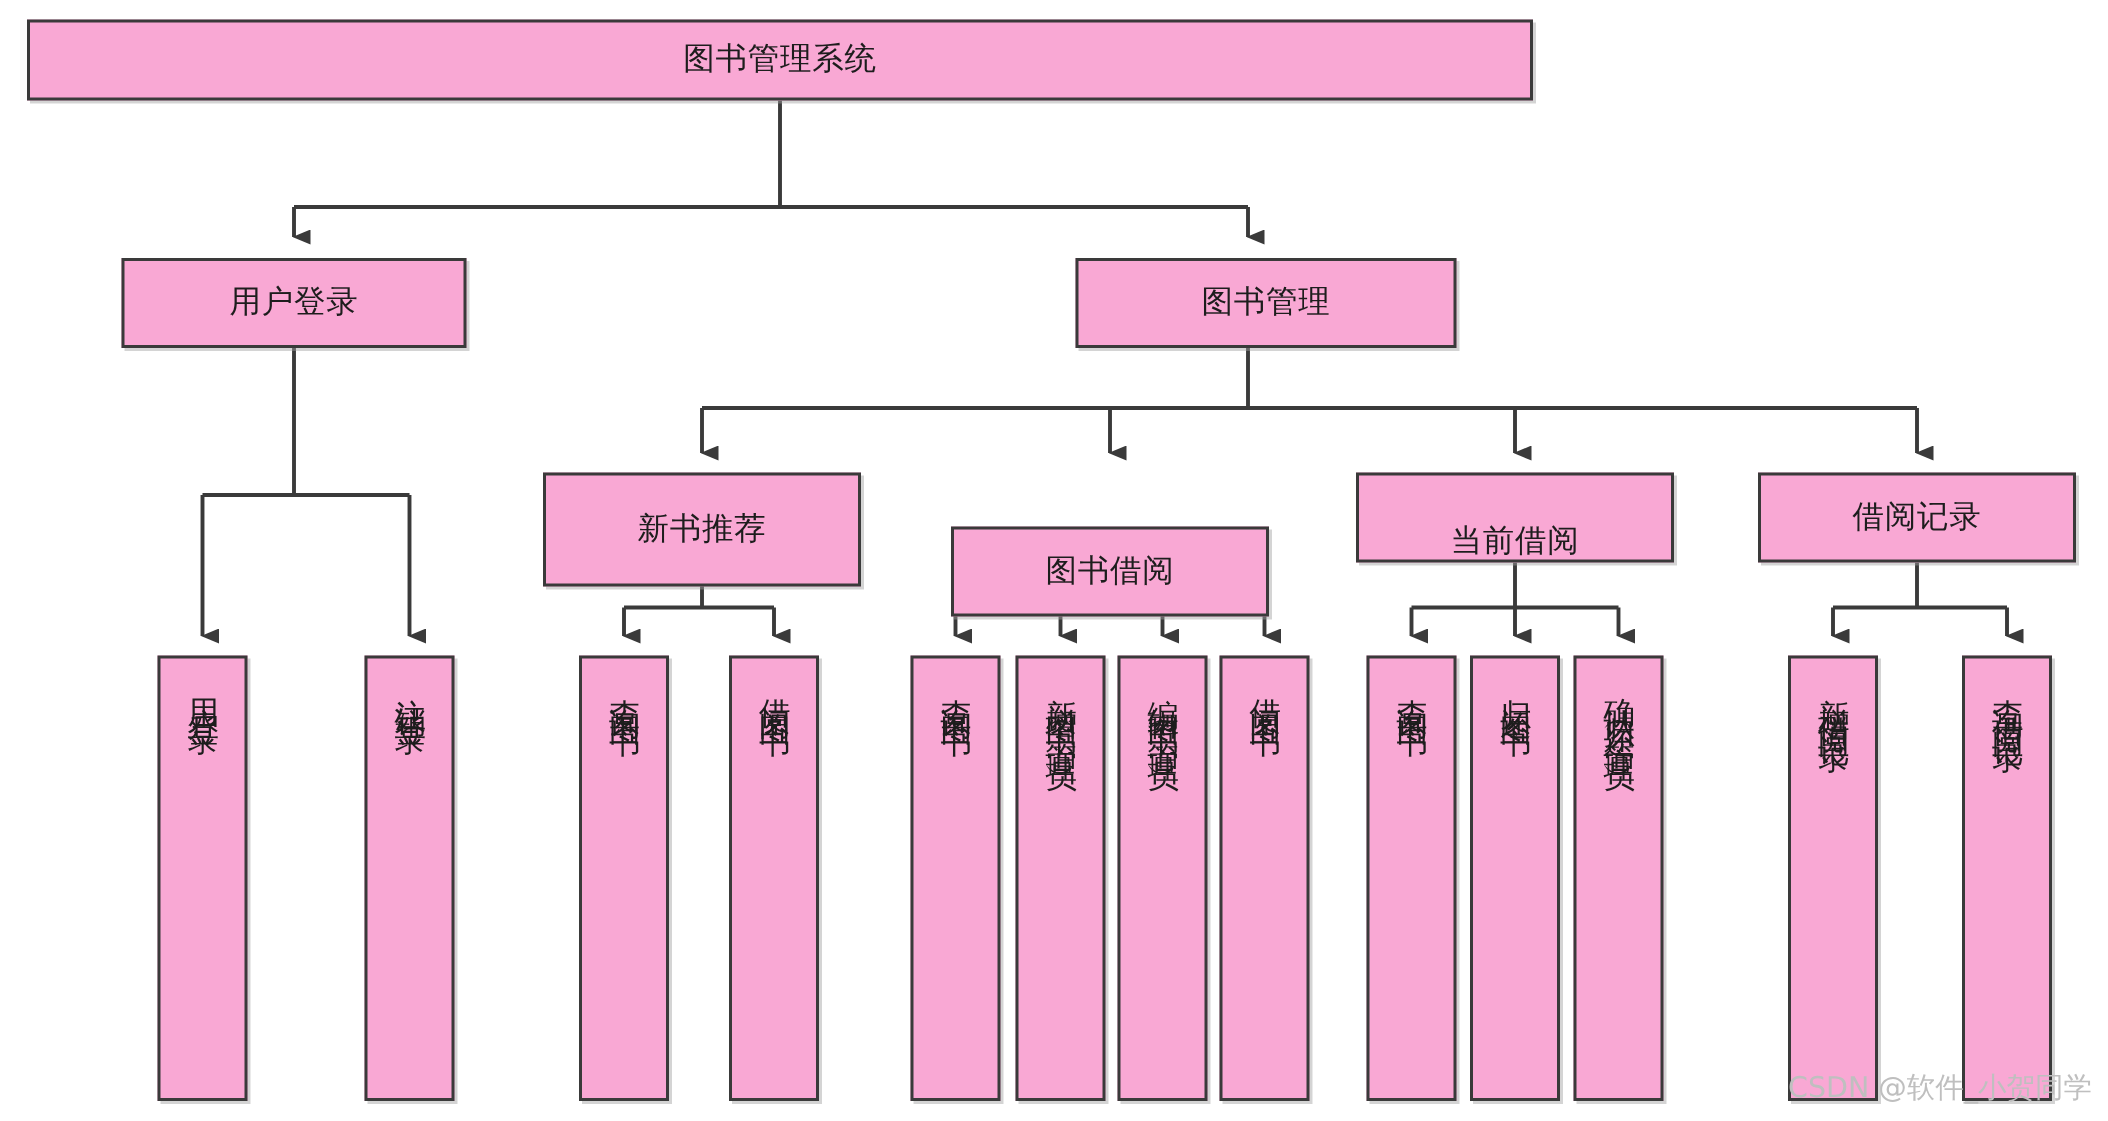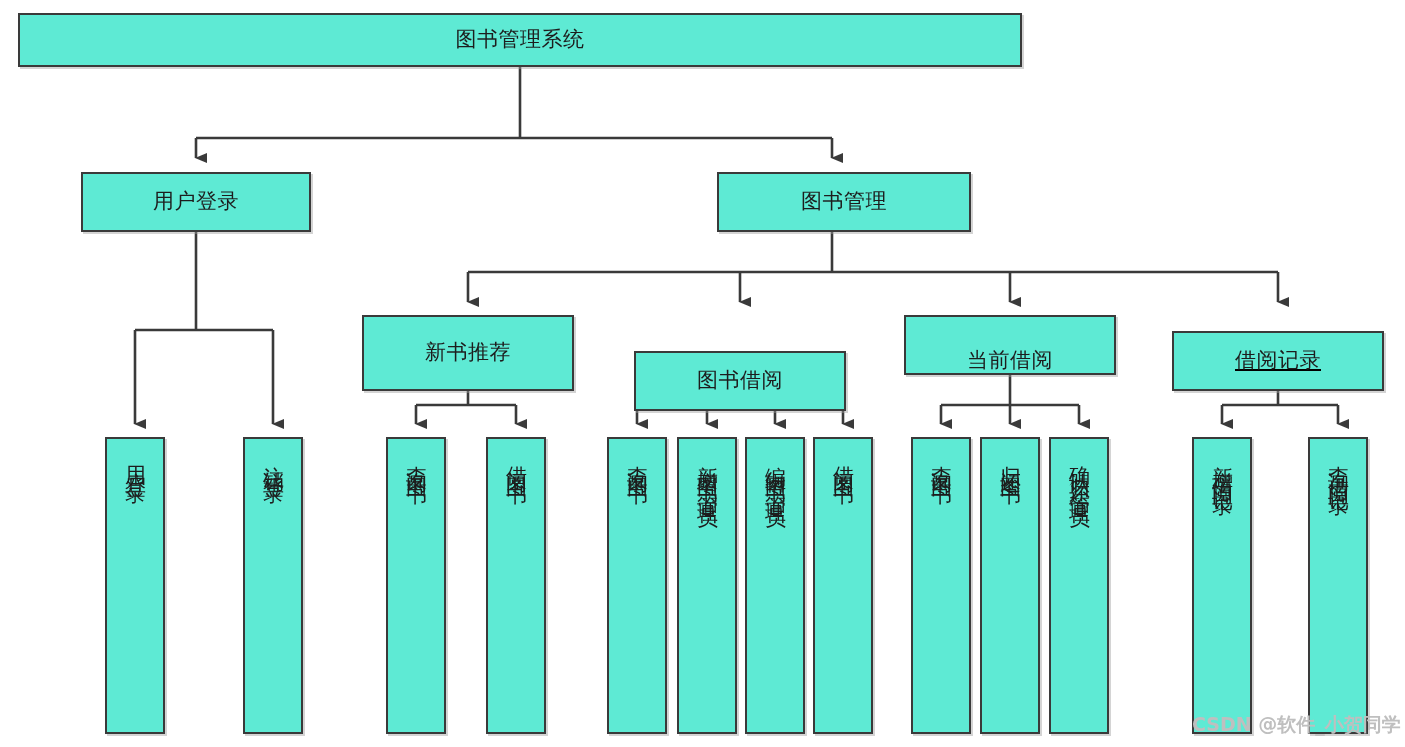--- a/index.html
+++ b/index.html
@@ -18,21 +18,21 @@
     position: absolute;
     left: 0;
     top: 0;
     width: 1405px;
     height: 747px;
   }
   .node-box {
     position: absolute;
     box-sizing: border-box;
     border: 2px solid #3a3a3a;
-    background: #5eead4;
+    background: #f9a8d4;
     display: flex;
     align-items: center;
     justify-content: center;
     box-shadow: 2px 2px 0 rgba(160,160,160,0.45);
   }
   .node-label-h {
     font-size: 21px;
     color: #1d1d1d;
     line-height: 1.2;
     letter-spacing: 0.5px;
@@ -55,21 +55,20 @@
     user-select: none;
   }
   .watermark {
     position: absolute;
     left: 1192px;
     top: 712px;
     font-size: 19px;
     color: #bfbfbf;
     white-space: nowrap;
     user-select: none;
-    font-weight: bold;
   }
   svg line, svg path, svg polygon {
     shape-rendering: geometricPrecision;
   }
 </style>
 </head>
 <body>
 
 <svg id="diagram" viewBox="0 0 1405 747" xmlns="http://www.w3.org/2000/svg">
   <defs>
@@ -140,21 +139,21 @@
 </div>
 
 <div class="node-box" style="left:634px; top:315px; width:212px; height:60px;margin-top:36px;">
   <span class="node-label-h">图书借阅</span>
 </div>
 
 <div class="node-box" style="left:904px; top:315px; width:212px; height:60px;align-items:flex-end;">
   <span class="node-label-h">当前借阅</span>
 </div>
 
-<div class="node-box" style="left:1172px; top:331px; width:212px; height:60px;text-decoration:underline;">
+<div class="node-box" style="left:1172px; top:315px; width:212px; height:60px;">
   <span class="node-label-h">借阅记录</span>
 </div>
 
 <div class="node-box vertical" style="left:105px; top:437px; width:60px; height:297px;">
   <span class="node-label-v">用户登录</span>
 </div>
 
 <div class="node-box vertical" style="left:243px; top:437px; width:60px; height:297px;">
   <span class="node-label-v">注销登录</span>
 </div>

